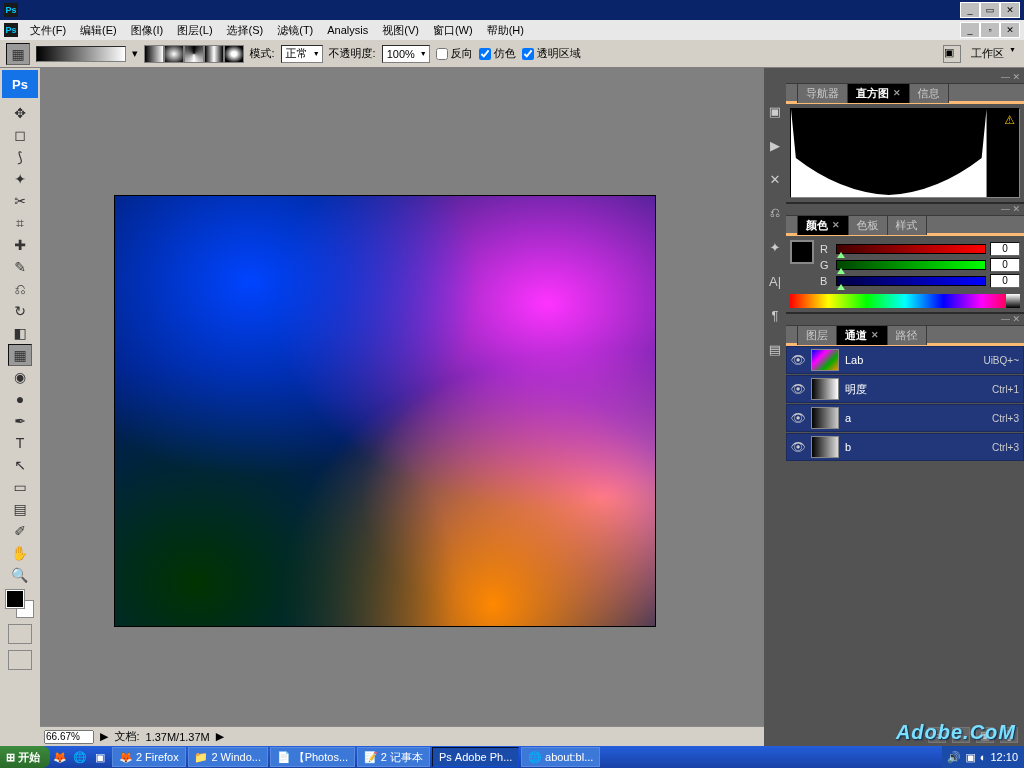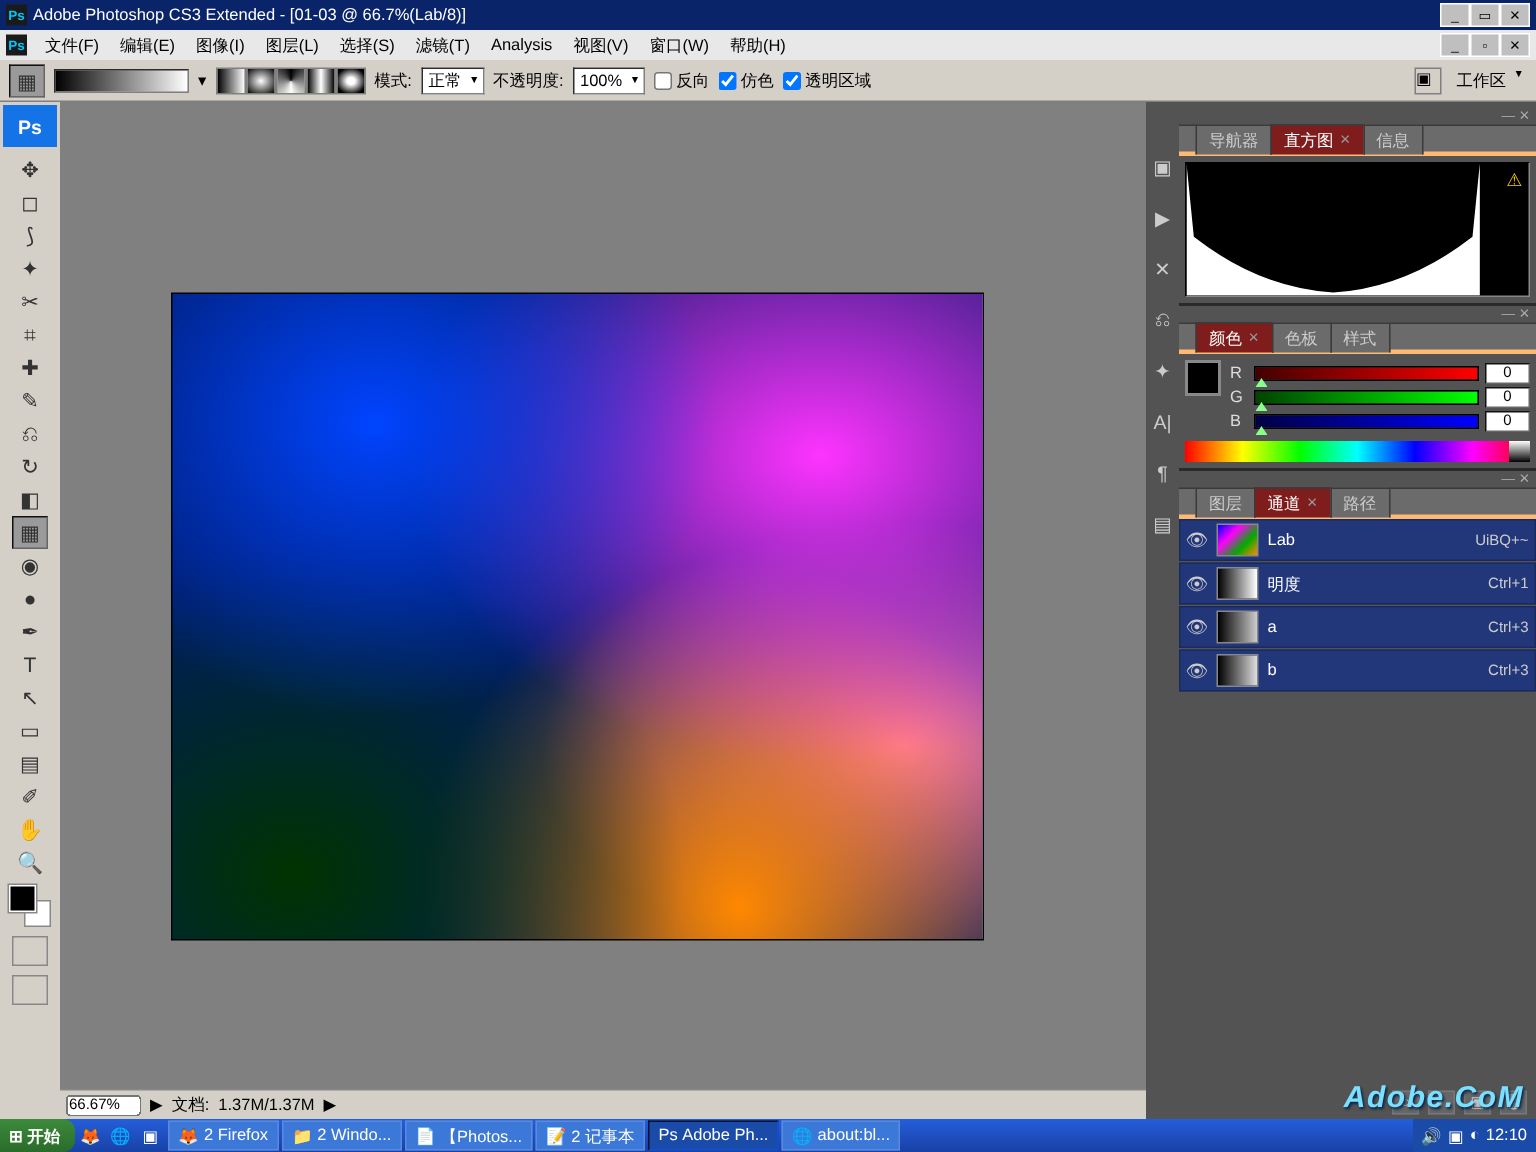--- a/index.html
+++ b/index.html
@@ -45,21 +45,21 @@
 .status { position: absolute; left: 40px; bottom: 0; right: 260px; height: 20px; background: #d4d0c8; display: flex; align-items: center; font-size: 11px; padding: 0 4px; gap: 6px; border-top: 1px solid #888; }
 .status input { width: 50px; height: 14px; font-size: 10px; }
 .dock { position: absolute; right: 0; top: 0; width: 260px; height: 100%; background: #535353; display: flex; }
 .dock-strip { width: 22px; background: #535353; display: flex; flex-direction: column; align-items: center; padding-top: 34px; gap: 16px; }
 .dock-strip span { width: 18px; height: 18px; display: flex; align-items: center; justify-content: center; color: #ccc; font-size: 13px; }
 .panels { flex: 1; display: flex; flex-direction: column; gap: 0; background: #535353; padding-top: 4px; }
 .panel-grab { height: 12px; background: #535353; border-bottom: 1px solid #3a3a3a; display:flex; justify-content:flex-end; padding-right:4px; color:#aaa; font-size:9px;}
 .panel { background: #535353; border-bottom: 2px solid #2a2a2a; }
 .panel-tabs { height: 20px; background: #6b6b6b; display: flex; align-items: center; padding-left: 11px; border-bottom: 3px solid #fdba74; }
 .ptab { padding: 2px 8px; background: #6b6b6b; color: #ccc; border: 1px solid #3a3a3a; border-bottom: none; margin-right: -1px; font-size: 11px; display:flex; gap:2px; align-items:center;}
-.ptab.active { background: #7f1d1d; color: #fff; }
+.ptab.active { background: #000000; color: #fff; font-weight: bold; }
 .ptab .x { font-size: 9px; color: #999; margin-left: 2px;}
 .panel-body { padding: 4px; background: #535353; color: #ddd; }
 .histogram { width: 100%; height: 90px; background: #000; position: relative; border: 1px inset #333; }
 .histo-curve { position: absolute; bottom: 0; left: 0; right: 0; height: 100%; }
 .histo-warn { position:absolute; top:4px; right:4px; color:#ffcc00; font-size:12px;}
 .color-row { display: flex; align-items: center; gap: 4px; margin: 2px 0; }
 .color-swatch { width: 24px; height: 24px; background: #000; border: 2px solid #888; }
 .color-label { width: 12px; color: #ddd; }
 .slider { flex: 1; height: 10px; border: 1px solid #000; position: relative; }
 .slider.r { background: linear-gradient(90deg,#400,#f00); }
@@ -86,21 +86,20 @@
 .tb-item.active { background: #1a4ba8; border: 1px inset #0a3080; }
 .tray { margin-left: auto; padding: 0 6px; display: flex; align-items: center; gap: 4px; background: #1a4ba8; height: 22px; }
 .watermark { position: absolute; right: 8px; bottom: 24px; color: #7be0ff; font-size: 20px; font-weight: bold; font-style: italic; text-shadow: 1px 1px 2px #002244; letter-spacing: 1px; font-family: Arial; pointer-events:none; }
 .ql { width:20px; height:18px; display:flex; align-items:center; justify-content:center;}
 </style>
 </head>
 <body>
 
 <div class="titlebar">
   <span class="ps-icon">Ps</span>
-  <span>Adobe Photoshop CS3 Extended - [01-03 @ 66.7%(Lab/8)]</span>
   <div class="titlebar-btns">
     <span class="tb-btn">_</span>
     <span class="tb-btn">▭</span>
     <span class="tb-btn">✕</span>
   </div>
 </div>
 
 <div class="menubar">
   <span class="ps-icon2">Ps</span>
   <span class="mi">文件(F)</span>

